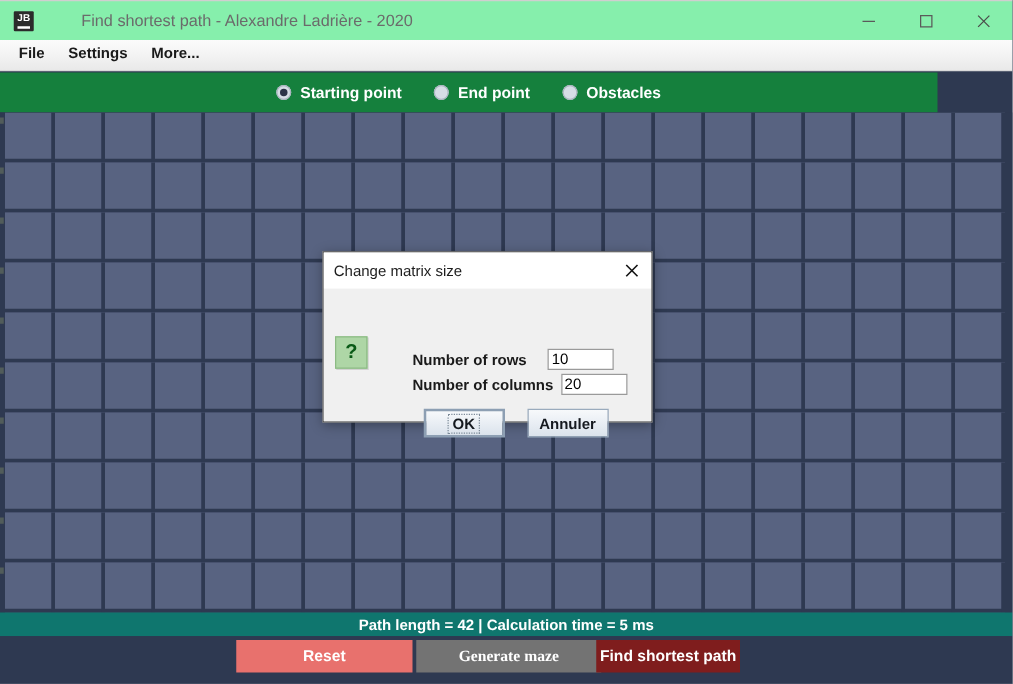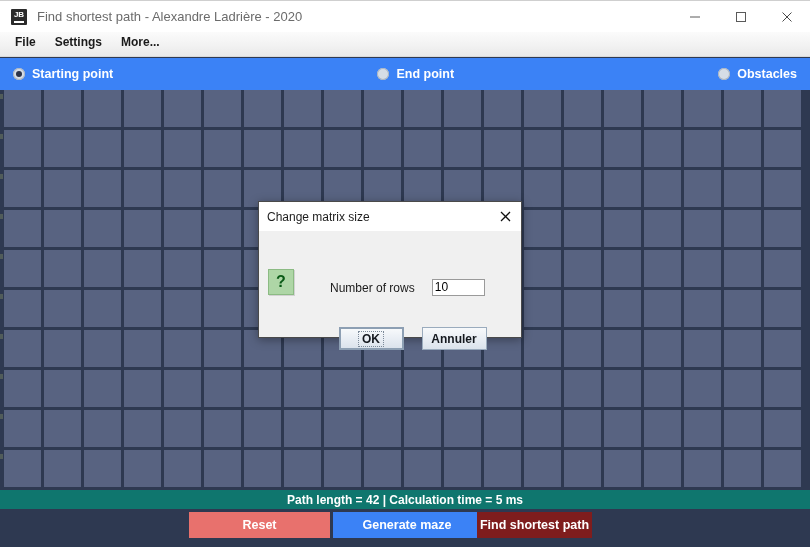--- a/index.html
+++ b/index.html
@@ -20,25 +20,26 @@
     background: #2e3951;
     overflow: hidden;
   }
 
   
   .titlebar {
     position: absolute;
     left: 0; top: 0;
     width: 810px;
     height: 32px;
-    background: #ffffff;
+    background: #86efac;
     border-top: 1px solid #cfcfcf;
     display: flex;
     align-items: center;
     box-sizing: border-box;
+    gap: 28px;
   }
   .title-icon {
     width: 16px;
     height: 16px;
     margin-left: 11px;
     margin-right: 10px;
     background: #2b2b2b;
     border-radius: 1px;
     position: relative;
     flex: 0 0 auto;
@@ -100,26 +101,26 @@
     padding: 3px 8px;
     margin-left: 3px;
     white-space: nowrap;
   }
   .menu-item:first-child { margin-left: 7px; }
 
   
   .mode-bar {
     position: absolute;
     left: 0; top: 58px;
-    width: 810px;
+    width: 750px;
     height: 32px;
-    background: #3b82f6;
-    display: flex;
-    align-items: center;
-    justify-content: space-between;
+    background: #15803d;
+    display: flex;
+    align-items: center;
+    justify-content: center;
   }
   .mode-opt {
     display: flex;
     align-items: center;
     margin: 0 13px;
   }
   .radio {
     width: 12px;
     height: 12px;
     border-radius: 50%;
@@ -218,21 +219,21 @@
     height: 26px;
     display: flex;
     align-items: center;
     justify-content: center;
     font-size: 12.5px;
     font-weight: bold;
     color: #ffffff;
     white-space: nowrap;
   }
   #btn-reset  { left: 189px; width: 141px; background: #e8716d; }
-  #btn-maze   { left: 333px; width: 148px; background: #3b82f6; }
+  #btn-maze   { left: 333px; width: 148px; background: #737373; font-family: Liberation Serif, serif; }
   #btn-find   { left: 477px; width: 115px; background: #7f1d1d; }
 
   
   .dialog {
     position: absolute;
     left: 258px;
     top: 201px;
     width: 264px;
     height: 137px;
     background: #f0f0f0;
@@ -291,21 +292,21 @@
   }
   .field-row {
     position: absolute;
     display: flex;
     align-items: center;
   }
   #row-rows    { left: 71px; top: 48px; }
   #row-columns { left: 71px; top: 68px; }
   .field-label {
     font-size: 12px;
-    font-weight: normal;
+    font-weight: bold;
     color: #1a1a1a;
     white-space: nowrap;
   }
   .field-input {
     margin-left: 6px;
     width: 53px;
     height: 17px;
     background: #ffffff;
     border: 1px solid #9a9a9a;
     box-sizing: border-box;
@@ -636,20 +637,24 @@
       </div>
     </div>
     <div class="dlg-body">
       <div class="help-icon">
         <span>?</span>
       </div>
       <div class="field-row" id="row-rows">
         <span class="field-label">Number of rows</span>
         <span class="field-input">10</span>
       </div>
+      <div class="field-row" id="row-columns">
+        <span class="field-label">Number of columns</span>
+        <span class="field-input">20</span>
+      </div>
       <div class="dlg-buttons">
         <div class="dlg-btn default">
           <span class="btn-label">OK</span>
         </div>
         <div class="dlg-btn">
           <span class="btn-label">Annuler</span>
         </div>
       </div>
     </div>
   </div>

